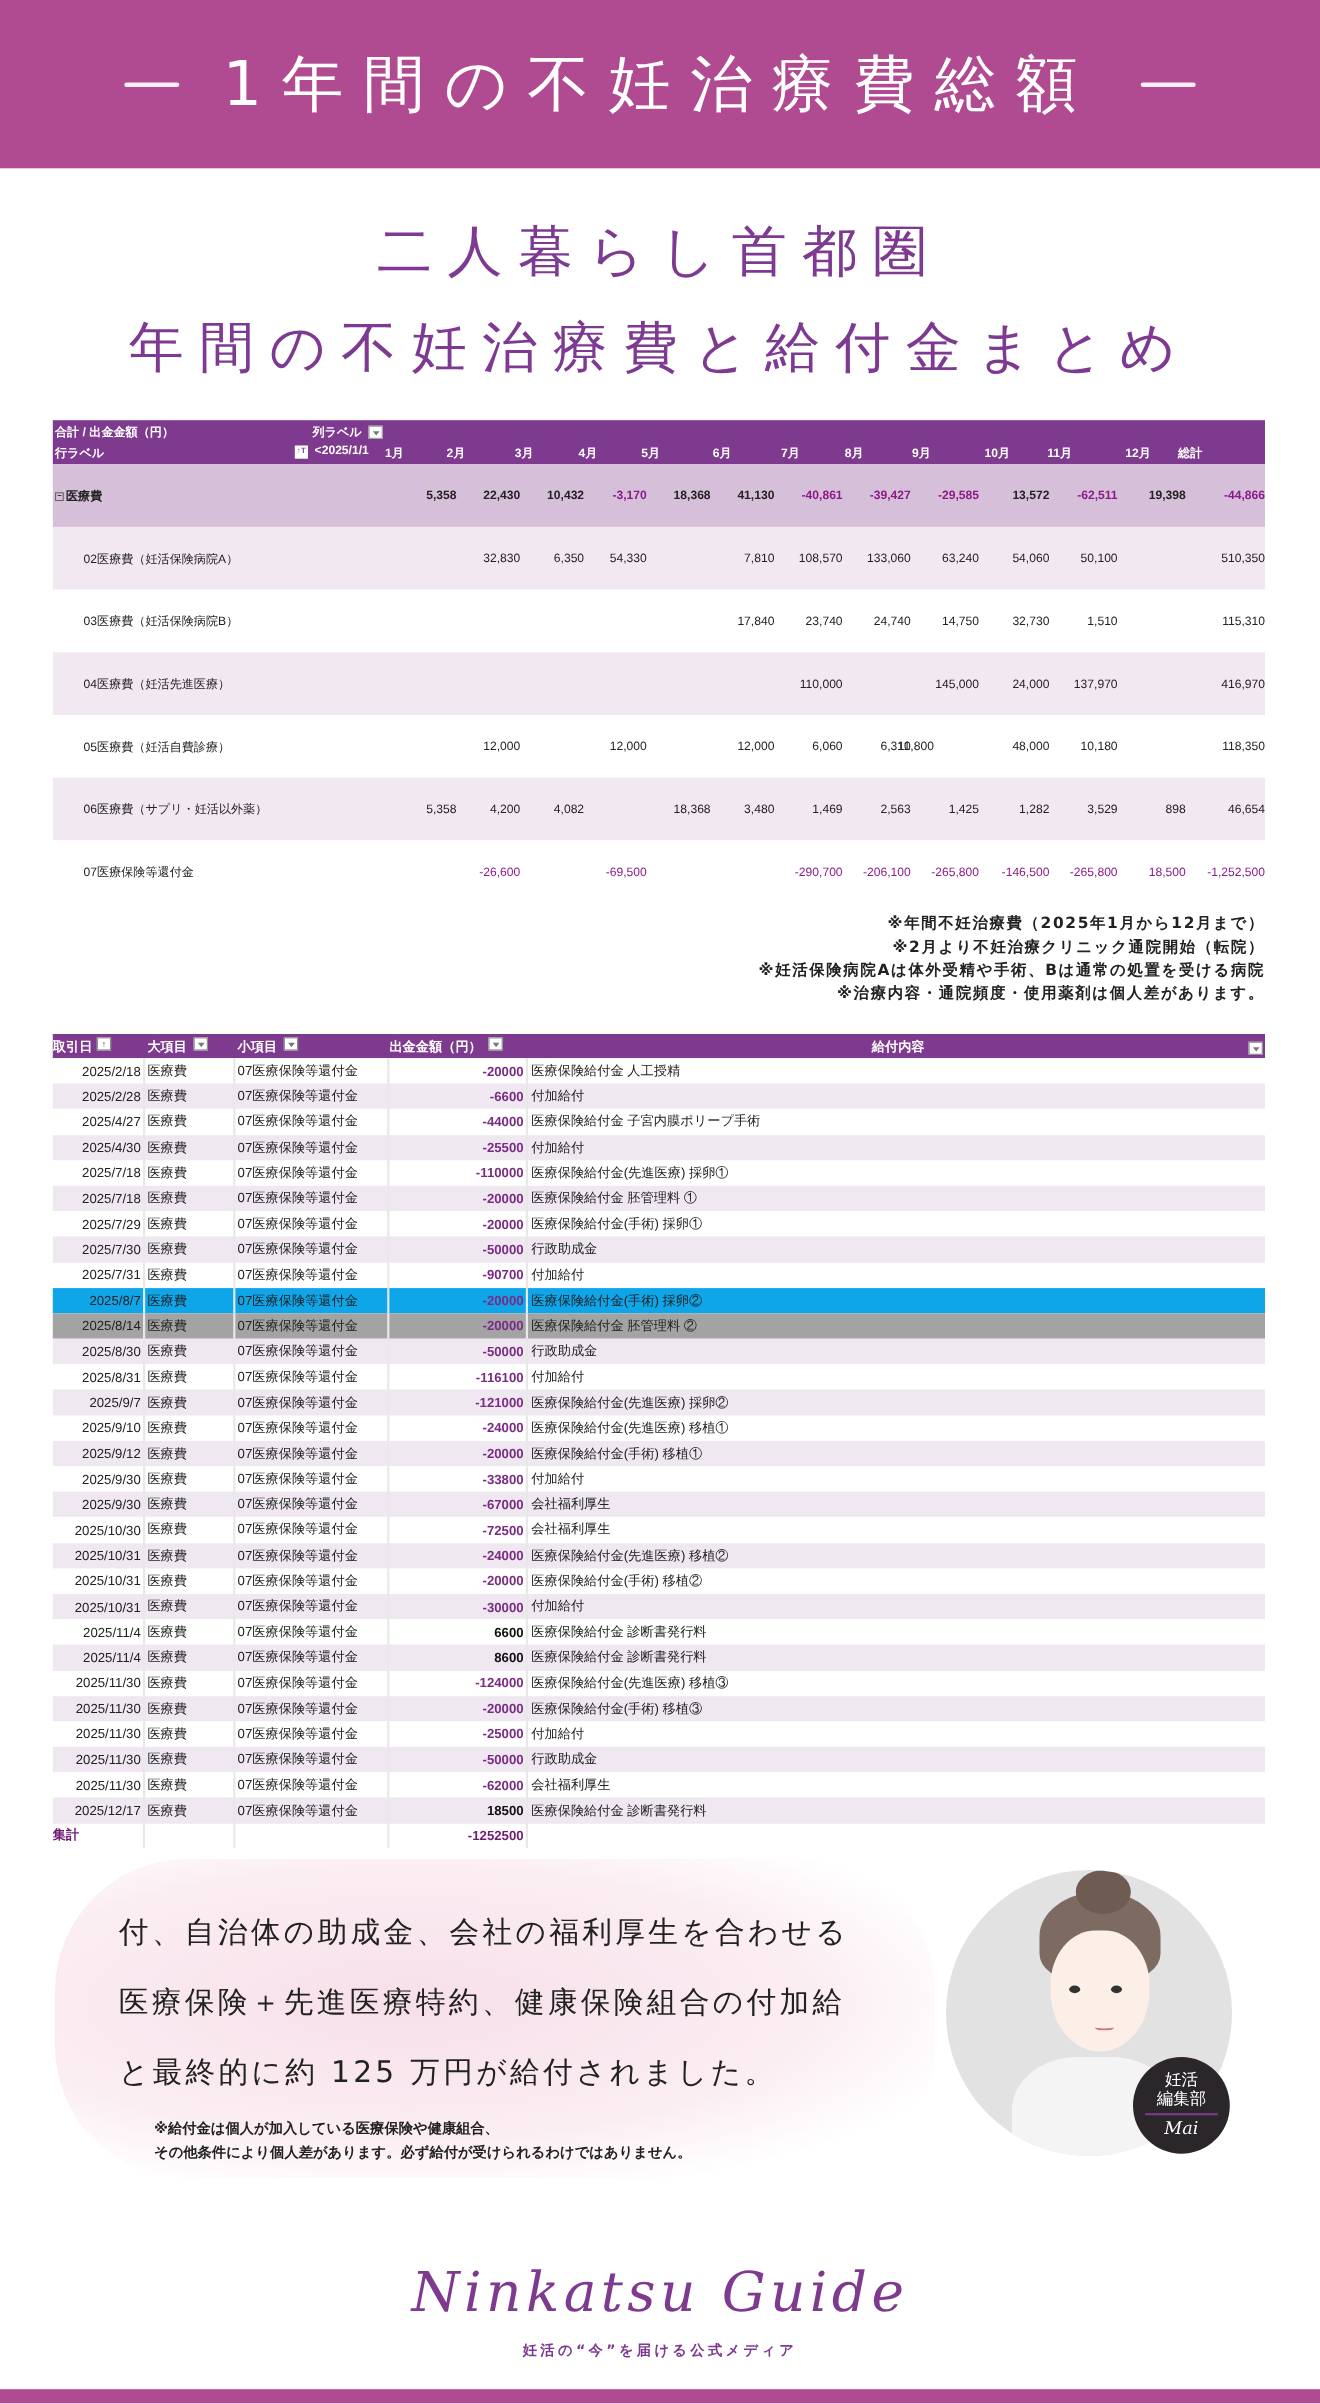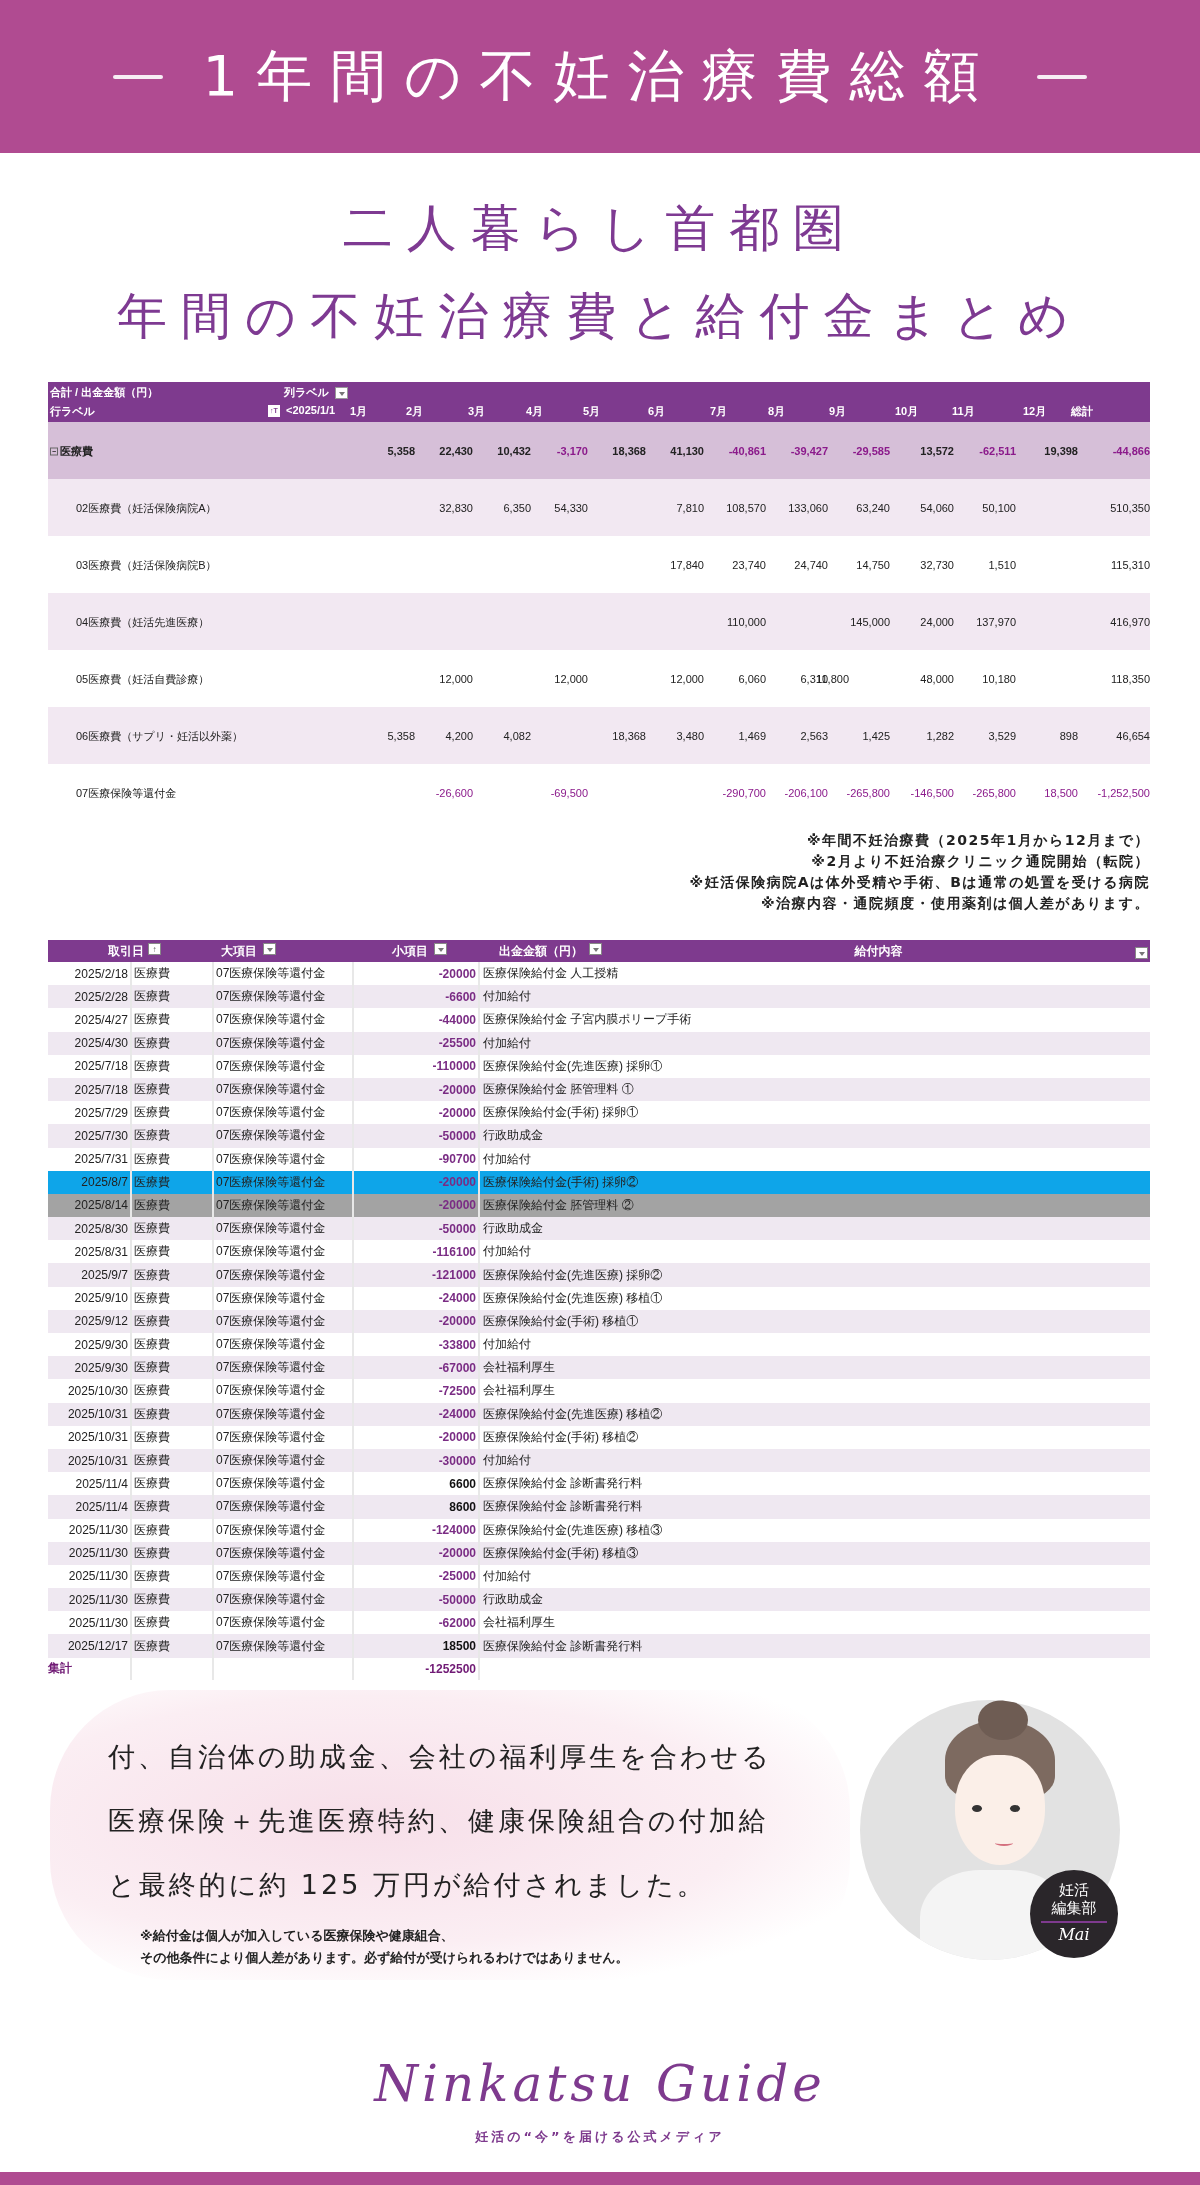--- a/index.html
+++ b/index.html
@@ -39,21 +39,21 @@
   .dt-head { display: flex; height: 22px; background: #7e3a8e; color: #fff; font-weight: bold; align-items: center; }
   .dt-head > div { position: relative; text-align: center; }
   .dt-row { display: flex; height: 23.2px; align-items: center; }
   .dt-row:nth-child(even) { background: #efe8f1; }
   .dt-row > div { height: 100%; display: flex; align-items: center; white-space: nowrap; overflow: hidden; }
   .c1 { width: 84px; justify-content: flex-end; padding-right: 2px; border-right: 2px solid #e8e8e8; }
   .c2 { width: 82px; padding-left: 2px; border-right: 2px solid #e8e8e8; }
   .c3 { width: 140px; padding-left: 2px; border-right: 2px solid #e8e8e8; }
   .c4 { width: 126px; justify-content: flex-end; padding-right: 2px; font-weight: bold; border-right: 2px solid #e8e8e8; }
   .c5 { flex: 1; padding-left: 3px; }
-  .dt-head .c1, .dt-head .c2, .dt-head .c3, .dt-head .c4 { border-right: none; justify-content: flex-end; display: flex; margin-left: 31px; }
+  .dt-head .c1, .dt-head .c2, .dt-head .c3, .dt-head .c4 { border-right: none; justify-content: flex-start; display: flex; }
   .dt-head .c5 { text-align: center; }
   .amt-neg { color: #7a2c84; }
   .amt-pos { color: #111; }
   .hdd { display: inline-block; width: 13px; height: 12px; background: #fff; border: 1px solid #888; margin-left: 6px; position: relative; }
   .hdd::after { content: ""; position: absolute; left: 3px; top: 4px; border-left: 3px solid transparent; border-right: 3px solid transparent; border-top: 4px solid #777; }
   .hsort { display: inline-block; width: 13px; height: 12px; background: #fff; border: 1px solid #888; margin-left: 4px; color: #555; font-size: 8px; line-height: 11px; text-align: center; }
   .dt-total { display: flex; height: 22px; align-items: center; color: #701a75; font-weight: bold; }
   .dt-total > div { height: 100%; display: flex; align-items: center; }
 
   

